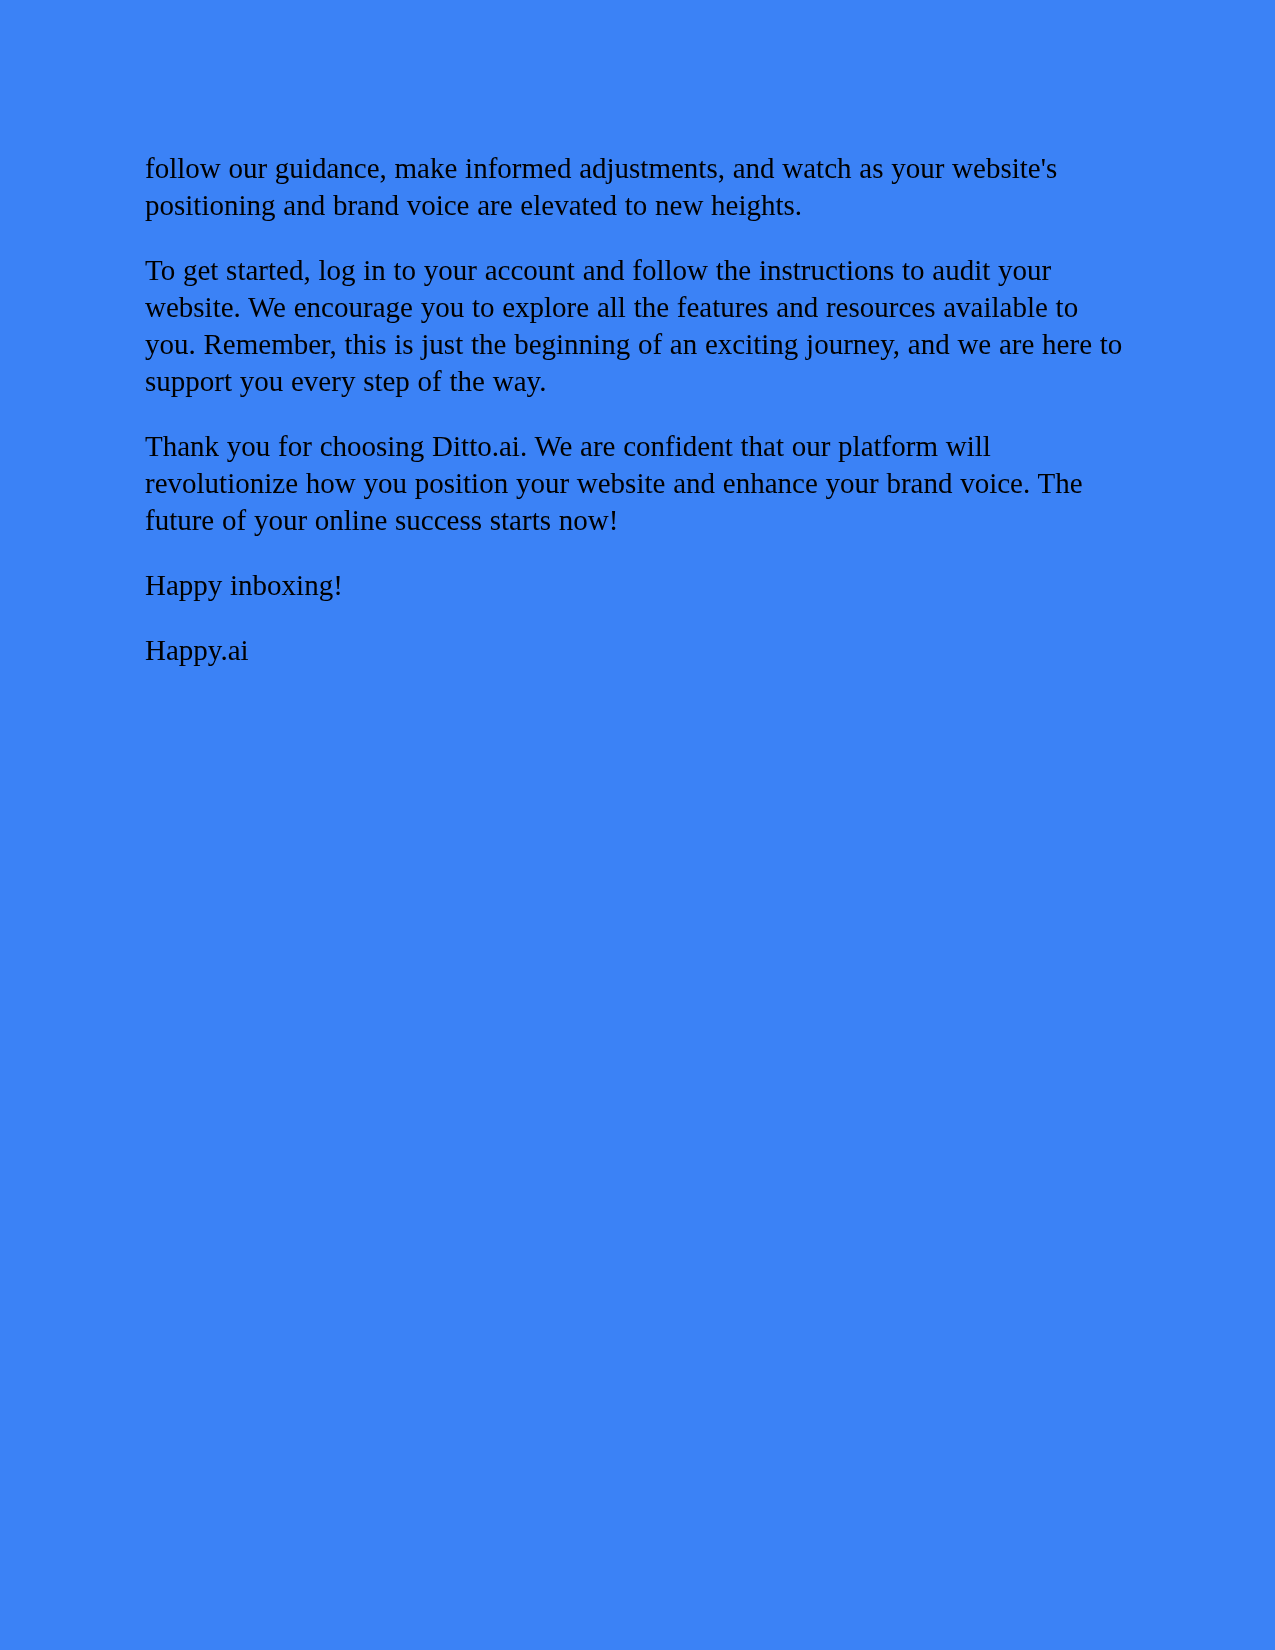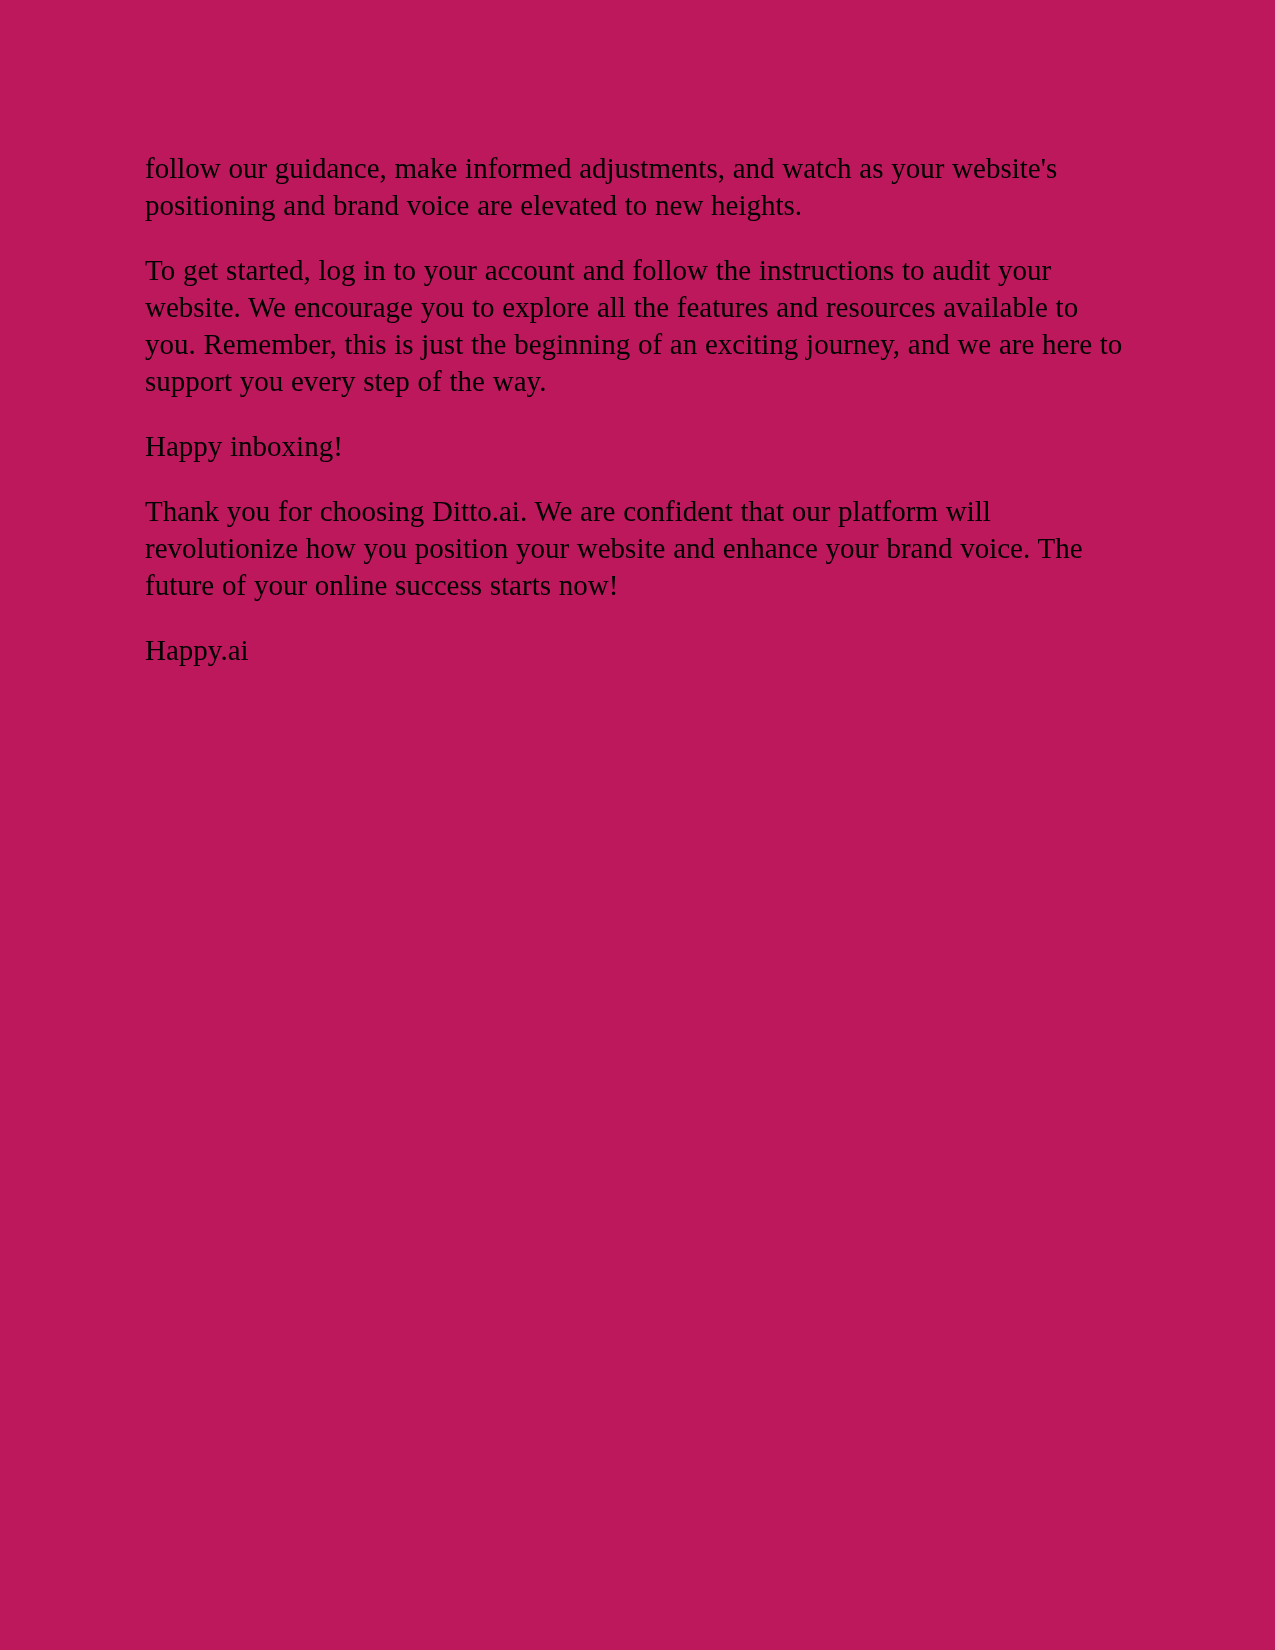--- a/index.html
+++ b/index.html
@@ -4,21 +4,21 @@
 <style>
   html, body {
     margin: 0;
     padding: 0;
     background: #ffffff;
   }
   .page {
     position: relative;
     width: 1275px;
     height: 1650px;
-    background: #be185d;
+    background: #3b82f6;
     box-sizing: border-box;
     padding: 150px 145px 0 145px;
     font-family: "Liberation Serif", "DejaVu Serif", serif;
     font-size: 29px;
     line-height: 37px;
     color: #000000;
     overflow: hidden;
   }
   .page p {
     margin: 0 0 28px 0;
@@ -26,16 +26,16 @@
     text-align: left;
     word-spacing: 0.5px;
   }
 </style>
 </head>
 <body>
 
 <div class="page">
   <p>follow our guidance, make informed adjustments, and watch as your website's positioning and brand voice are elevated to new heights.</p>
   <p>To get started, log in to your account and follow the instructions to audit your website. We encourage you to explore all the features and resources available to you. Remember, this is just the beginning of an exciting journey, and we are here to support you every step of the way.</p>
+  <p>Thank you for choosing Ditto.ai. We are confident that our platform will revolutionize how you position your website and enhance your brand voice. The future of your online success starts now!</p>
   <p>Happy inboxing!</p>
-  <p>Thank you for choosing Ditto.ai. We are confident that our platform will revolutionize how you position your website and enhance your brand voice. The future of your online success starts now!</p>
   <p>Happy.ai</p>
 </div>
 
 </body></html>

